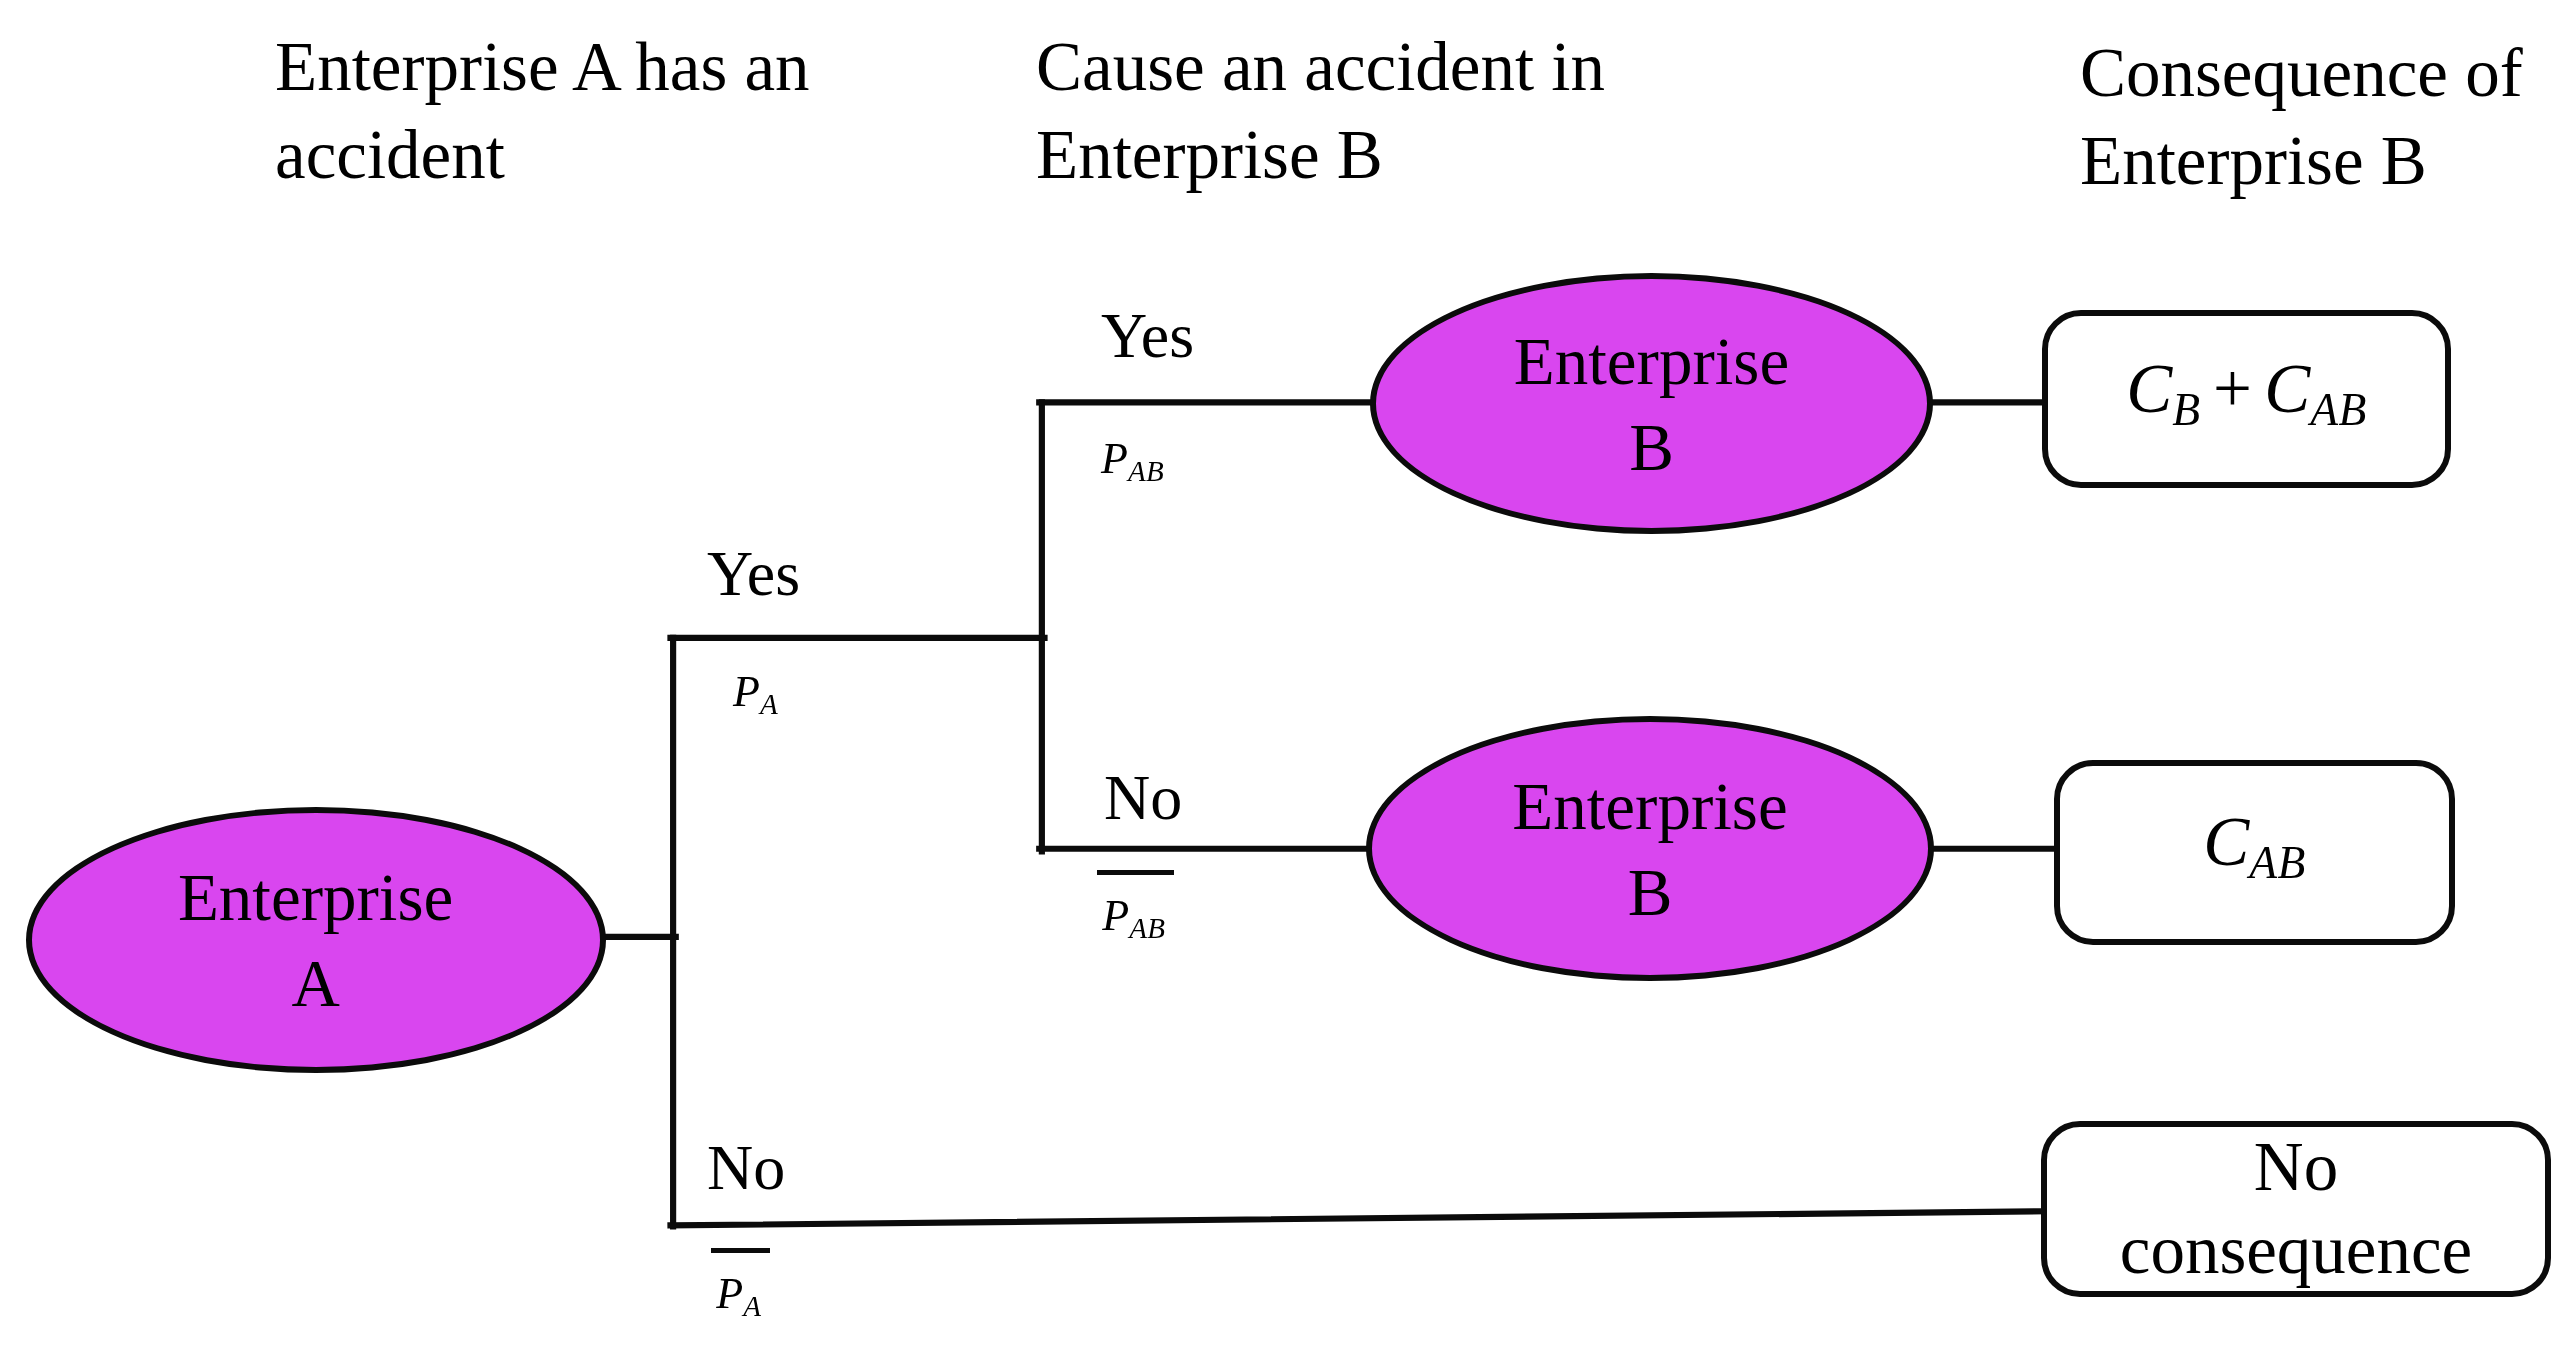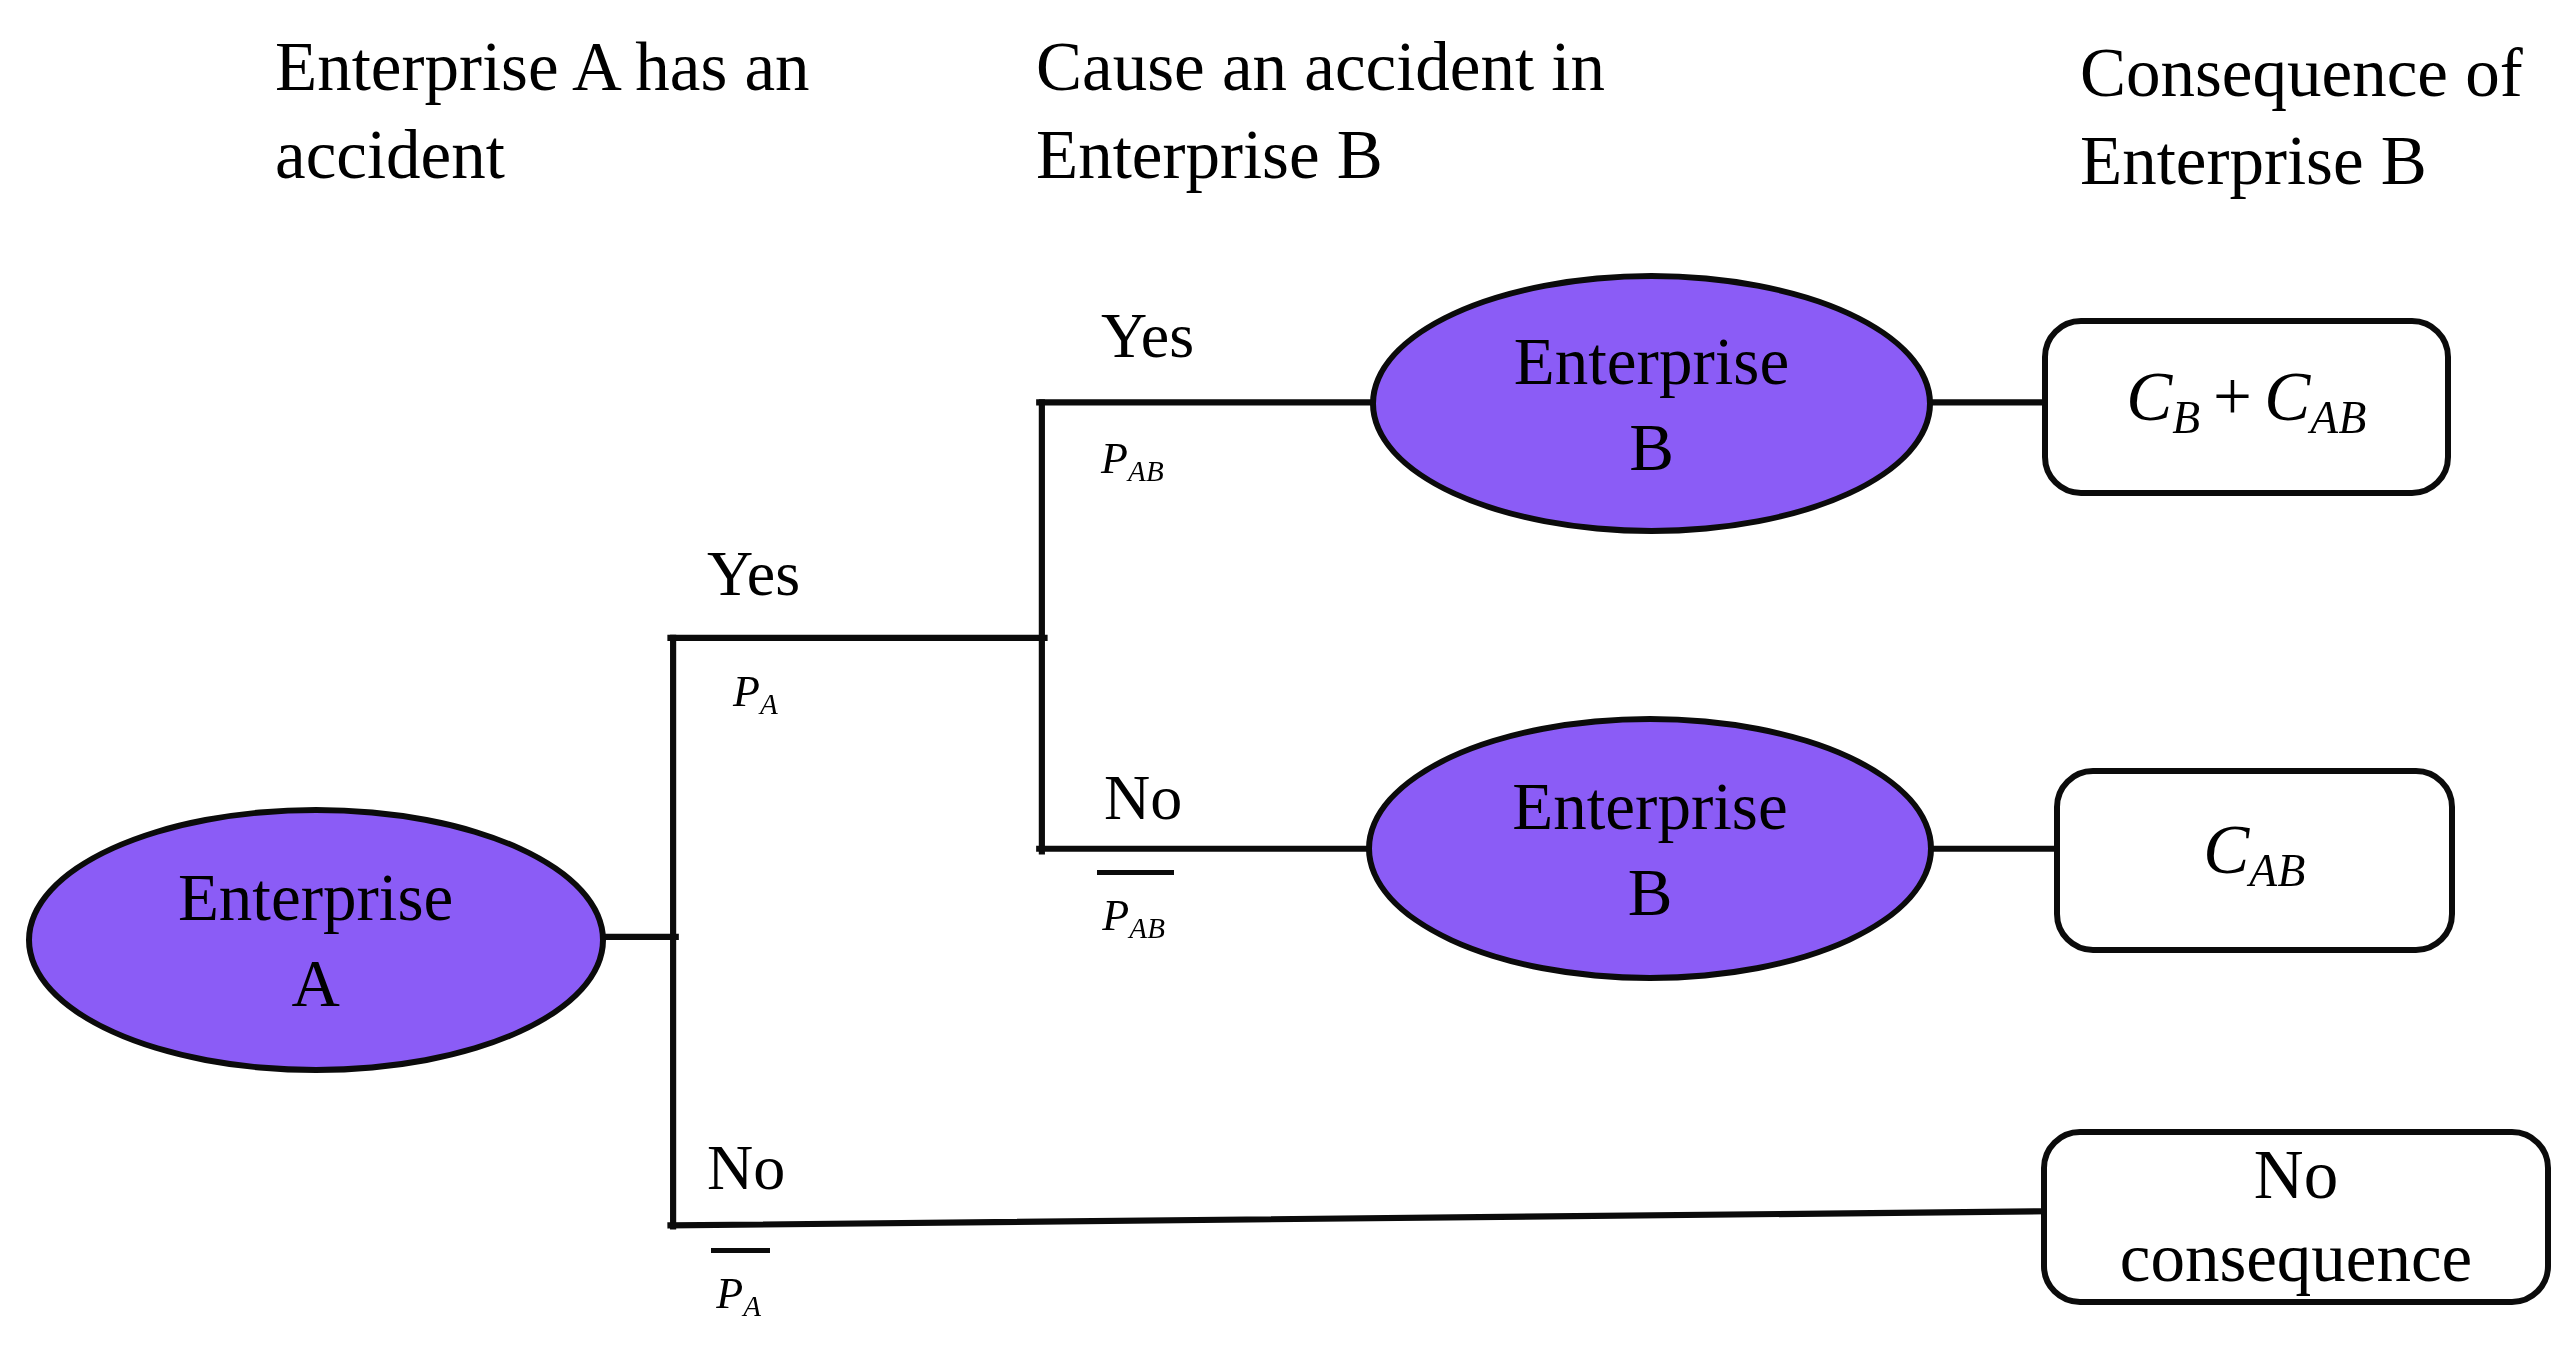--- a/index.html
+++ b/index.html
@@ -35,21 +35,21 @@
     stroke: #0b0b0b;
     stroke-width: 7;
     stroke-linecap: square;
   }
   
   .ellipse {
     position: absolute;
     box-sizing: border-box;
     border: 6.2px solid #0b0b0b;
     border-radius: 50%;
-    background: #8b5cf6;
+    background: #d946ef;
     display: flex;
     flex-direction: column;
     align-items: center;
     justify-content: center;
     font-size: 67px;
     line-height: 86px;
     text-align: center;
   }
   
   .obox {
@@ -58,21 +58,20 @@
     border: 6.2px solid #0b0b0b;
     border-radius: 39px;
     background: #ffffff;
     display: flex;
     flex-direction: column;
     align-items: center;
     justify-content: center;
     font-size: 69px;
     line-height: 85px;
     text-align: left;
-    margin-top: 8px;
   }
   
   .answer {
     position: absolute;
     font-size: 64px;
     line-height: 67px;
     white-space: nowrap;
   }
   .prob {
     position: absolute;

